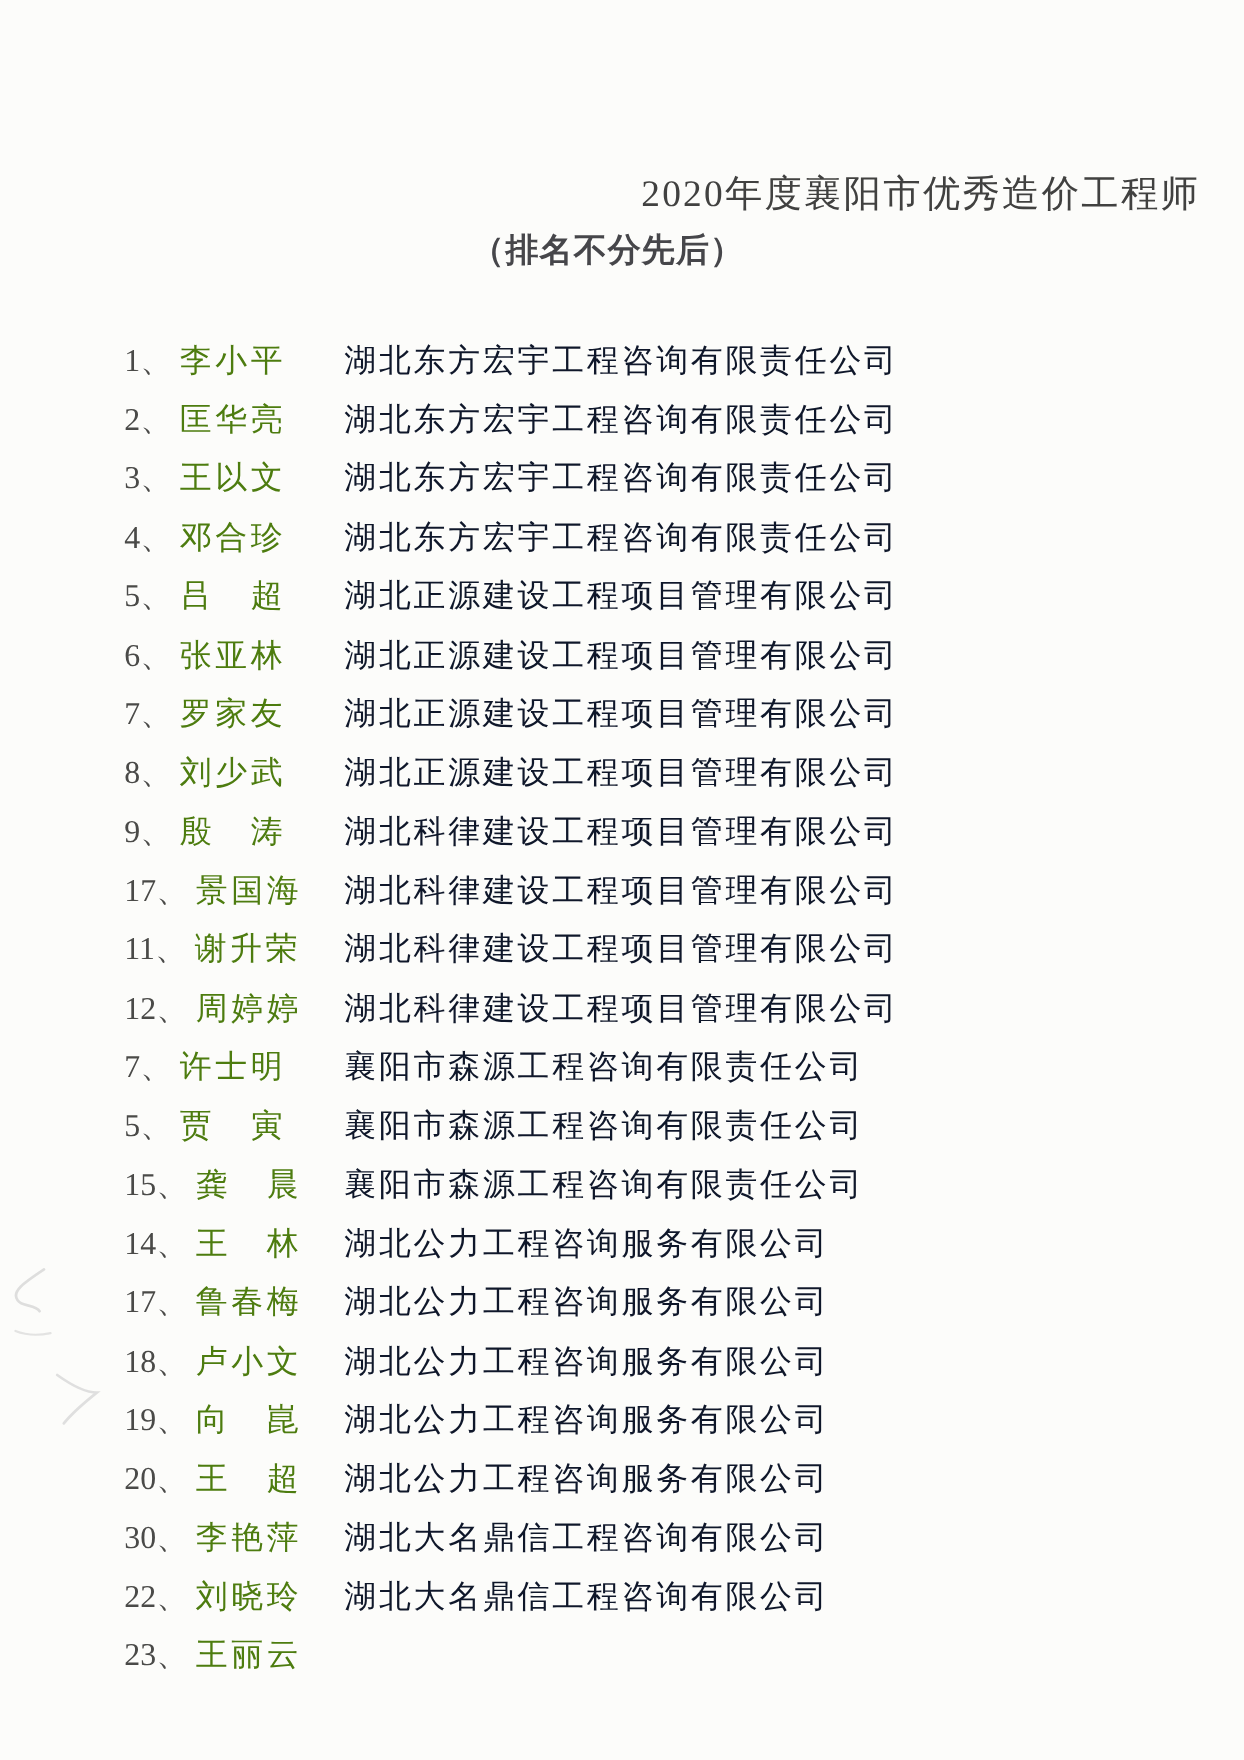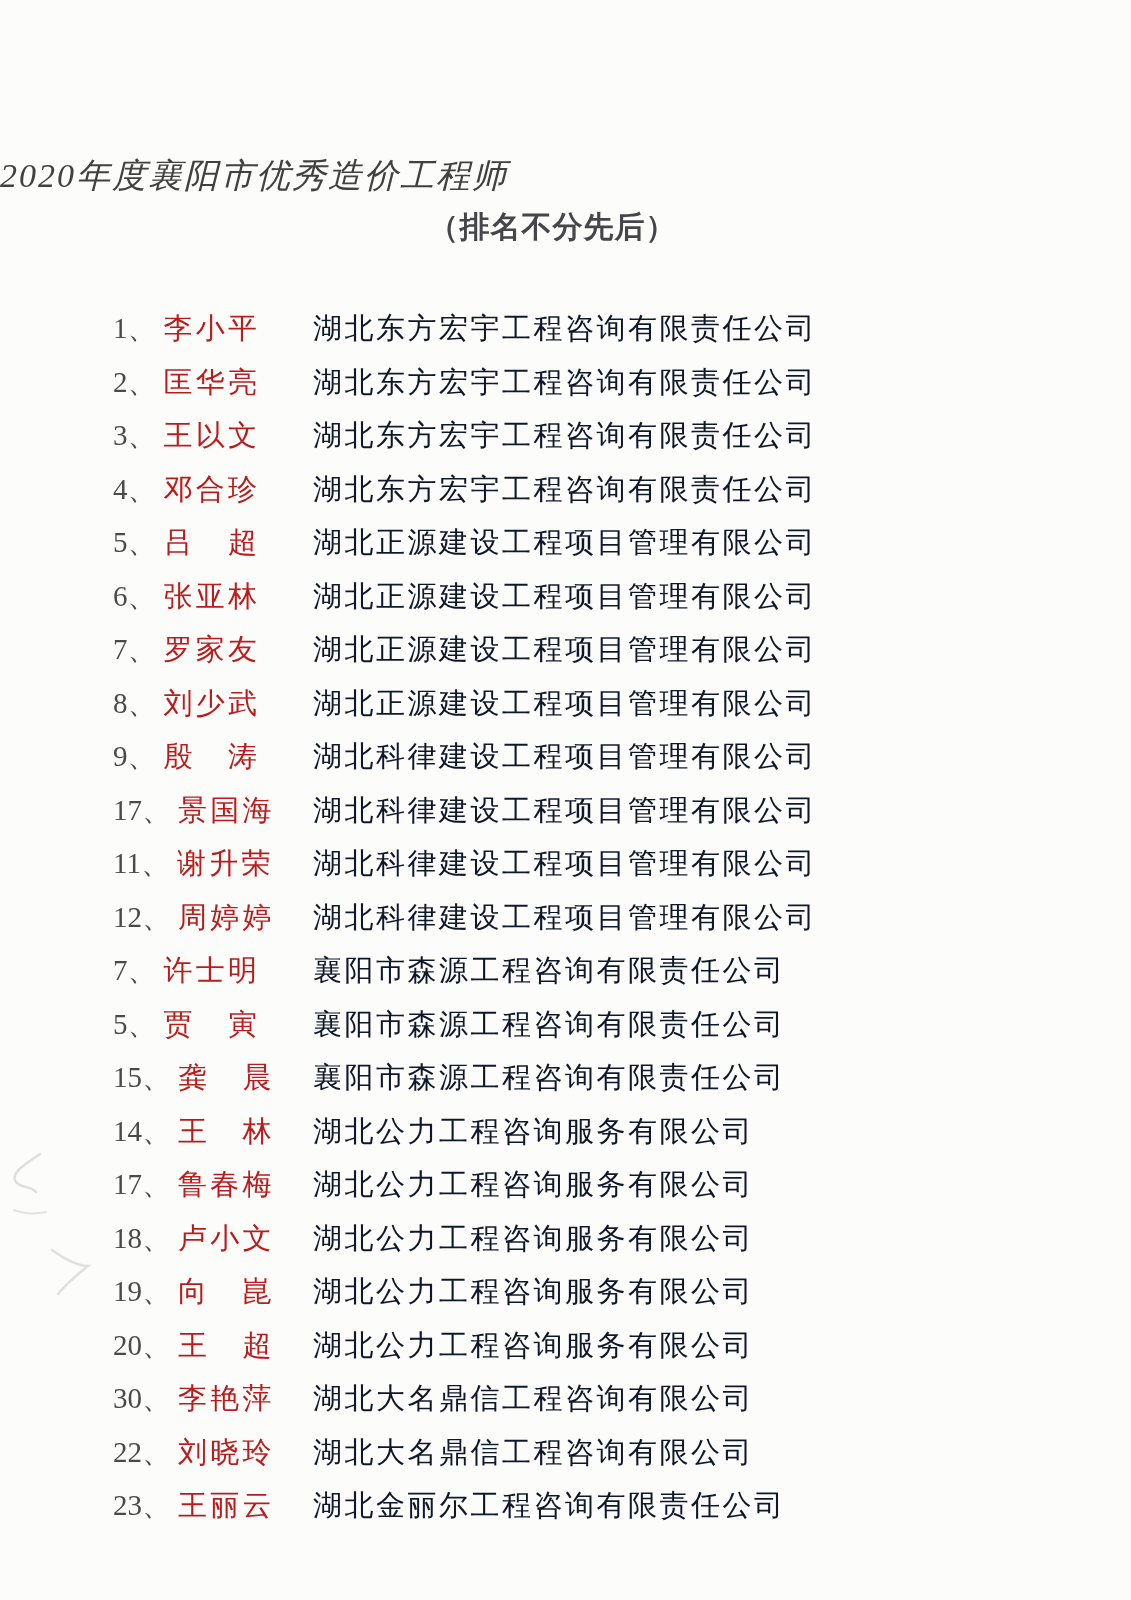--- a/index.html
+++ b/index.html
@@ -15,27 +15,26 @@
     background: #fcfcfa;
     overflow: hidden;
     font-family: "Liberation Serif", "DejaVu Serif", serif;
     color: #454543;
   }
   .doc-title {
     position: absolute;
     top: 153px;
     left: 0;
     width: 1091px; 
-    text-align: left;
+    text-align: right;
     font-size: 34px;
     font-weight: 500;
     letter-spacing: 2px;
     color: #414140;
     white-space: nowrap;
-    font-style: italic;
   }
   .doc-subtitle {
     position: absolute;
     top: 207px;
     left: 0;
     width: 1105px;
     text-align: center;
     font-size: 30px;
     font-weight: 700;
     letter-spacing: 1px;
@@ -59,21 +58,21 @@
     display: inline-block;
     color: #4a4a48;
   }
   .name {
     display: inline-block;
     width: 94px;
     margin-left: 7px;
     text-align: justify;
     text-align-last: justify;
     letter-spacing: 0.5px;
-    color: #b91c1c;
+    color: #4d7c0f;
     vertical-align: top;
   }
   .company {
     position: absolute;
     left: 200px;
     top: 0;
     letter-spacing: 2.5px;
     color: #0f172a;
   }
   
@@ -199,21 +198,20 @@
       <span class="company">湖北大名鼎信工程咨询有限公司</span>
     </div>
 
     <div class="row">
       <span class="rank">22、</span><span class="name">刘晓玲</span>
       <span class="company">湖北大名鼎信工程咨询有限公司</span>
     </div>
 
     <div class="row">
       <span class="rank">23、</span><span class="name">王丽云</span>
-      <span class="company">湖北金丽尔工程咨询有限责任公司</span>
     </div>
   </div>
 
   <svg class="artifact artifact-1" width="46" height="78" viewBox="0 0 46 78">
     <path d="M38 6 C20 18, 8 26, 14 34 C18 40, 30 38, 34 44" fill="none" stroke="#c7c7c7" stroke-width="2.5" stroke-linecap="round"></path>
     <path d="M12 62 C22 66, 34 66, 44 64" fill="none" stroke="#cfcfcf" stroke-width="2" stroke-linecap="round"></path>
   </svg>
   <svg class="artifact artifact-2" width="50" height="56" viewBox="0 0 50 56">
     <path d="M4 8 C18 18, 30 24, 40 24 C30 32, 18 42, 10 52" fill="none" stroke="#c9c9c9" stroke-width="2.5" stroke-linecap="round"></path>
   </svg>

